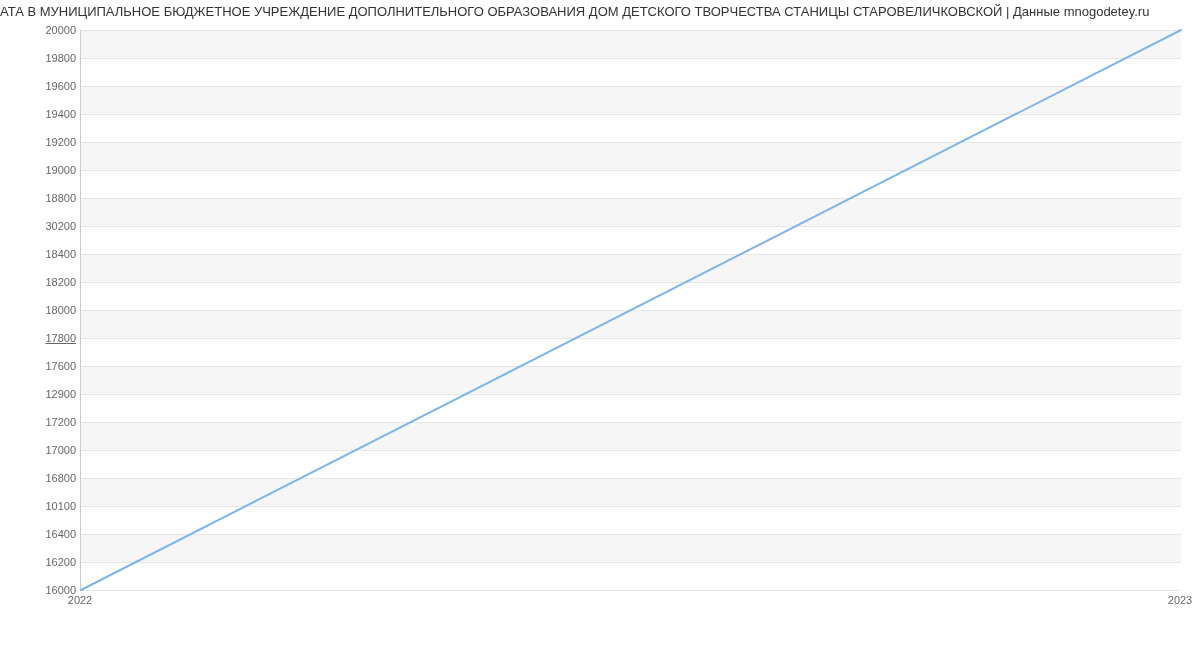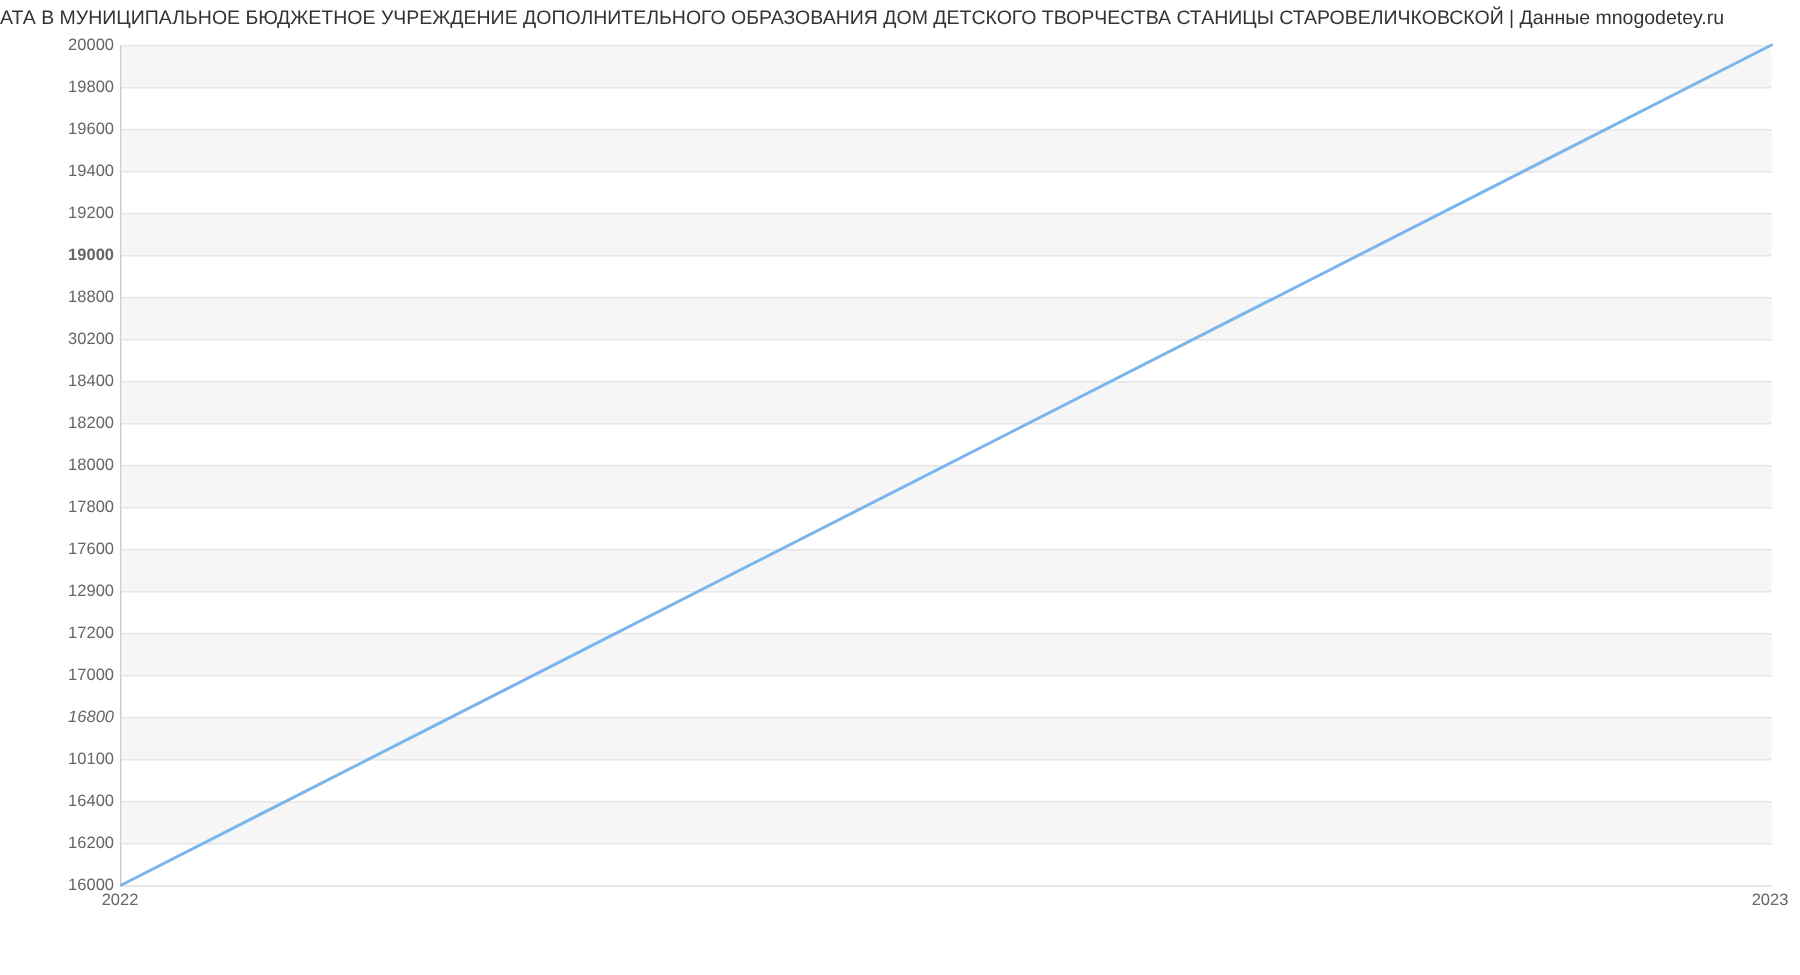--- a/index.html
+++ b/index.html
@@ -121,32 +121,32 @@
       <div class="gridline" style="top: 28px;"></div>
       <div class="gridline" style="top: 0px;"></div>
       <svg class="line-layer" id="lines">
         <polyline points="0,560 1100,0" class="series-line" style="stroke: rgb(124, 181, 236);"></polyline>
       </svg>
   </div>
 <div class="ytick" style="top: 590px;">16000</div>
     <div class="ytick" style="top: 562px;">16200</div>
     <div class="ytick" style="top: 534px;">16400</div>
     <div class="ytick" style="top: 506px;">10100</div>
-    <div class="ytick" style="top: 478px; font-style: italic;">16800</div>
+    <div class="ytick" style="top: 478px;">16800</div>
     <div class="ytick" style="top: 450px;">17000</div>
     <div class="ytick" style="top: 422px;">17200</div>
     <div class="ytick" style="top: 394px;">12900</div>
     <div class="ytick" style="top: 366px;">17600</div>
-    <div class="ytick" style="top: 338px;">17800</div>
+    <div class="ytick" style="top: 338px; text-decoration: underline;">17800</div>
     <div class="ytick" style="top: 310px;">18000</div>
     <div class="ytick" style="top: 282px; text-align: right;">18200</div>
     <div class="ytick" style="top: 254px;">18400</div>
     <div class="ytick" style="top: 226px;">30200</div>
     <div class="ytick" style="top: 198px;">18800</div>
-    <div class="ytick" style="top: 170px; font-weight: bold;">19000</div>
+    <div class="ytick" style="top: 170px;">19000</div>
     <div class="ytick" style="top: 142px;">19200</div>
     <div class="ytick" style="top: 114px;">19400</div>
     <div class="ytick" style="top: 86px;">19600</div>
     <div class="ytick" style="top: 58px;">19800</div>
     <div class="ytick" style="top: 30px;">20000</div>
     <div class="xtick" style="left: 80px;">2022</div>
     <div class="xtick" style="left: 1180px;">2023</div>
   </div>
 
 </body></html>

